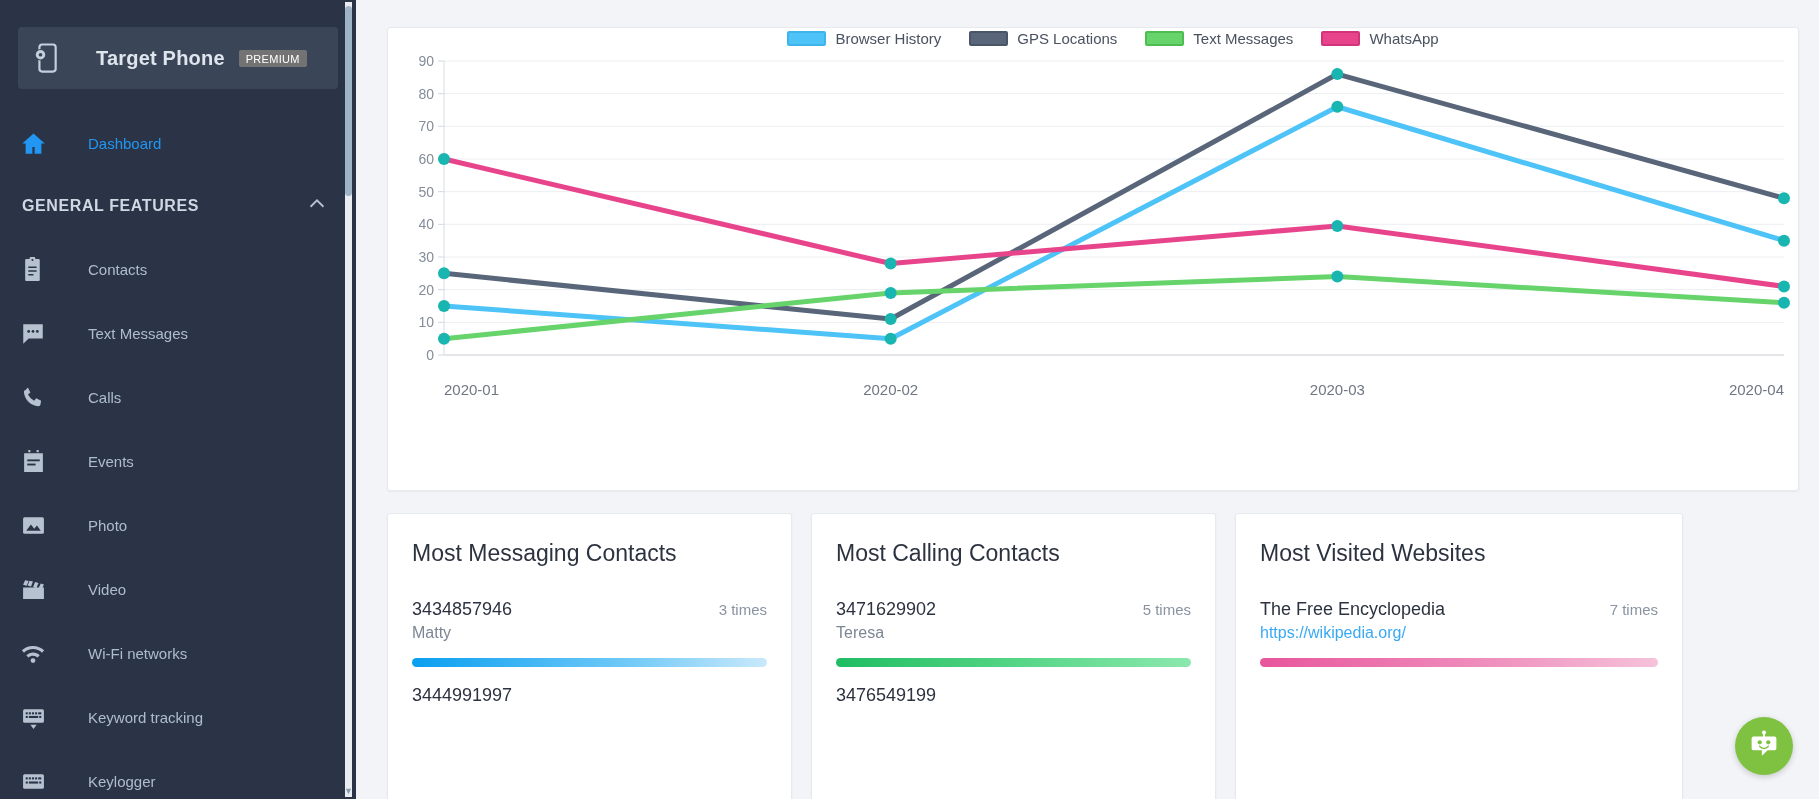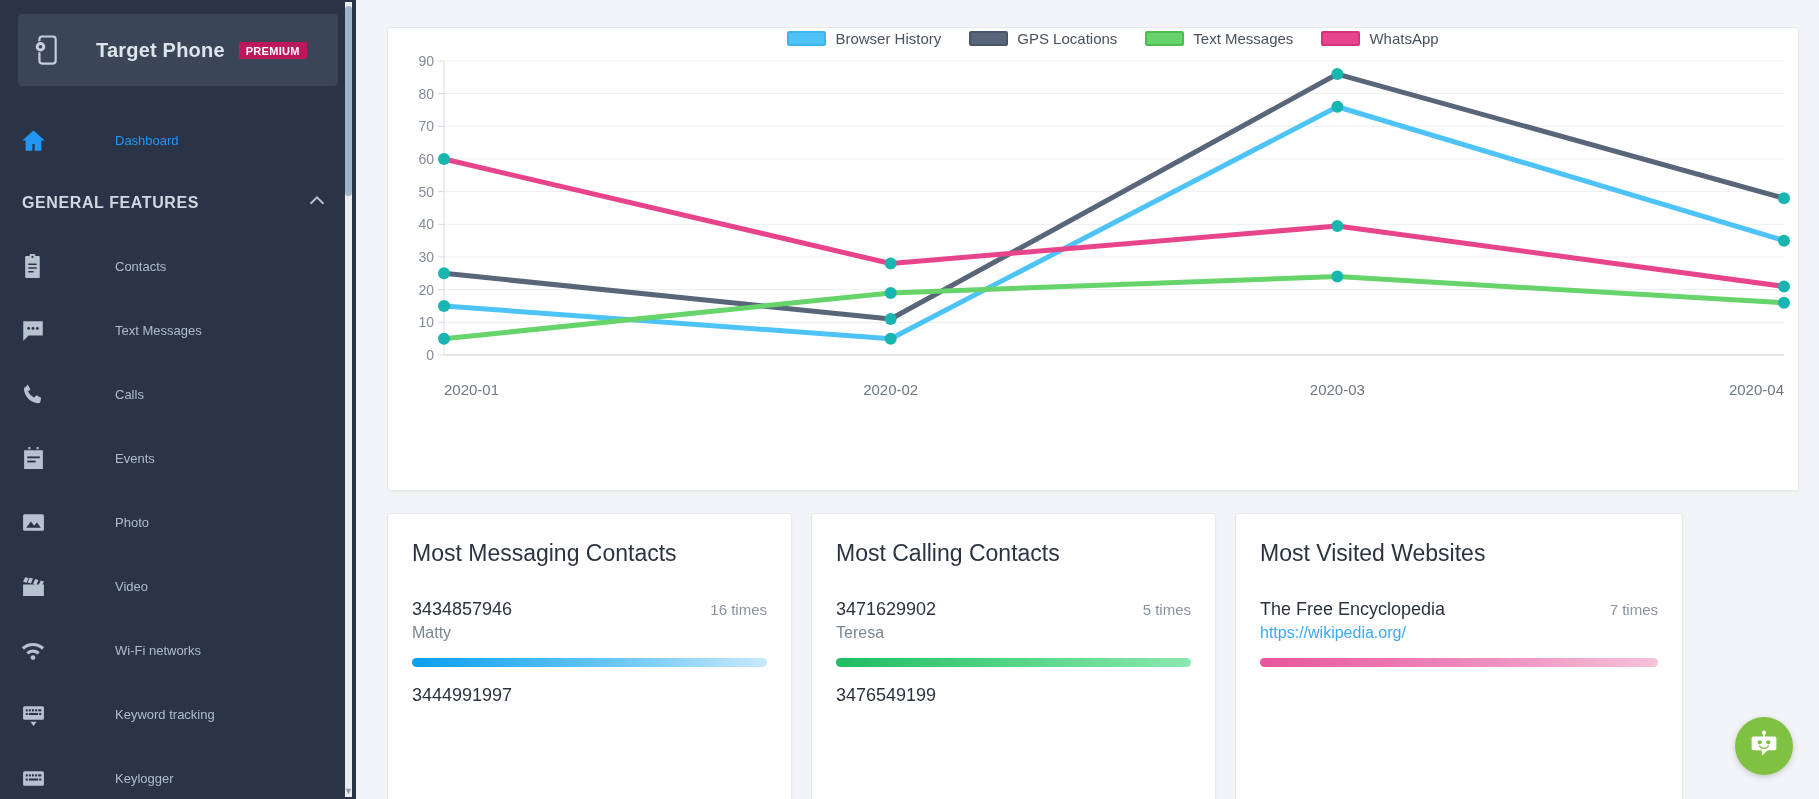--- a/index.html
+++ b/index.html
@@ -13,47 +13,47 @@
 
   
   .sidebar {
     width: 356px; height: 799px;
     background: #2b3446;
     position: relative;
     flex: 0 0 356px;
     overflow: hidden;
   }
   .sb-header {
-    margin: 14px 18px 0 18px;
-    height: 72px;
+    margin: 27px 18px 0 18px;
+    height: 62px;
     background: #3b4558;
     border-radius: 4px;
     display: flex;
     align-items: center;
     padding: 0 16px;
   }
   .sb-header .phone-icon { width: 26px; height: 30px; flex: 0 0 26px; }
   .sb-header .title {
     color: #dfe5ec; font-size: 20px; font-weight: bold;
     margin-left: 36px; letter-spacing: .2px;
   }
   .badge-premium {
     margin-left: 14px;
-    background: #be185d; color: #fff;
-    font-size: 11px; font-weight: bold;
+    background: #737373; color: #fff;
+    font-size: 11px; font-weight: normal;
     padding: 3px 7px 2px 7px; border-radius: 2px;
     letter-spacing: .3px;
   }
   .sb-nav { margin-top: 22px; }
   .nav-item {
     display: flex; align-items: center;
     height: 64px; padding-left: 18px; cursor: pointer;
   }
   .nav-item .ic { width: 30px; flex: 0 0 30px; display: flex; align-items: center; justify-content: center; }
-  .nav-item .lbl { margin-left: 67px; font-size: 13px; color: #aebdcc; }
+  .nav-item .lbl { margin-left: 40px; font-size: 15px; color: #aebdcc; }
   .nav-item.active .lbl { color: #2196f3; }
   .nav-item.active .ic svg { fill: #2196f3; }
   .section-head {
     display: flex; align-items: center; justify-content: space-between;
     padding: 0 28px 0 22px; height: 62px;
   }
   .section-head .t { color: #cfd8e3; font-size: 16px; font-weight: bold; letter-spacing: .6px; }
   .sb-scrollbar {
     position: absolute; right: 4px; top: 2px; width: 7px; height: 795px;
     background: #e9edf2;
@@ -377,21 +377,21 @@
       </div>
     </section>
 
     <div class="bottom-row">
 
       <section class="card list-card">
         <h3 class="list-card-title">Most Messaging Contacts</h3>
         <div class="entry">
           <div class="entry-main">3434857946</div>
           <div class="entry-sub">Matty</div>
-          <div class="entry-count">16 times</div>
+          <div class="entry-count">3 times</div>
           <div class="bar bar-blue"></div>
         </div>
         <div class="entry2">3444991997</div>
       </section>
 
       <section class="card list-card">
         <h3 class="list-card-title">Most Calling Contacts</h3>
         <div class="entry">
           <div class="entry-main">3471629902</div>
           <div class="entry-sub">Teresa</div>

